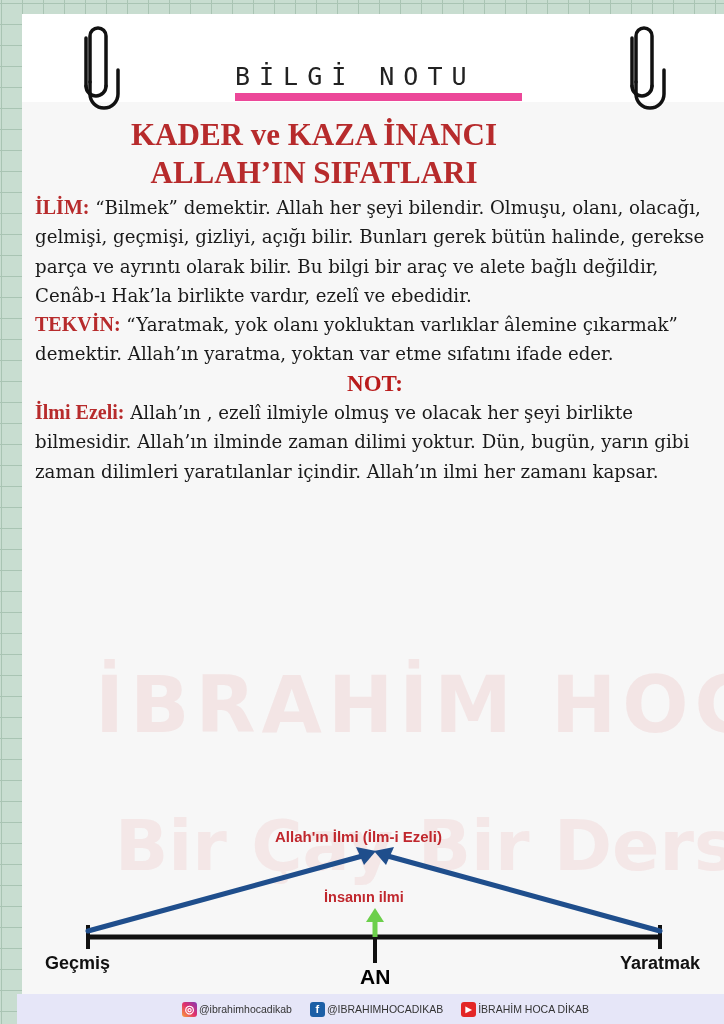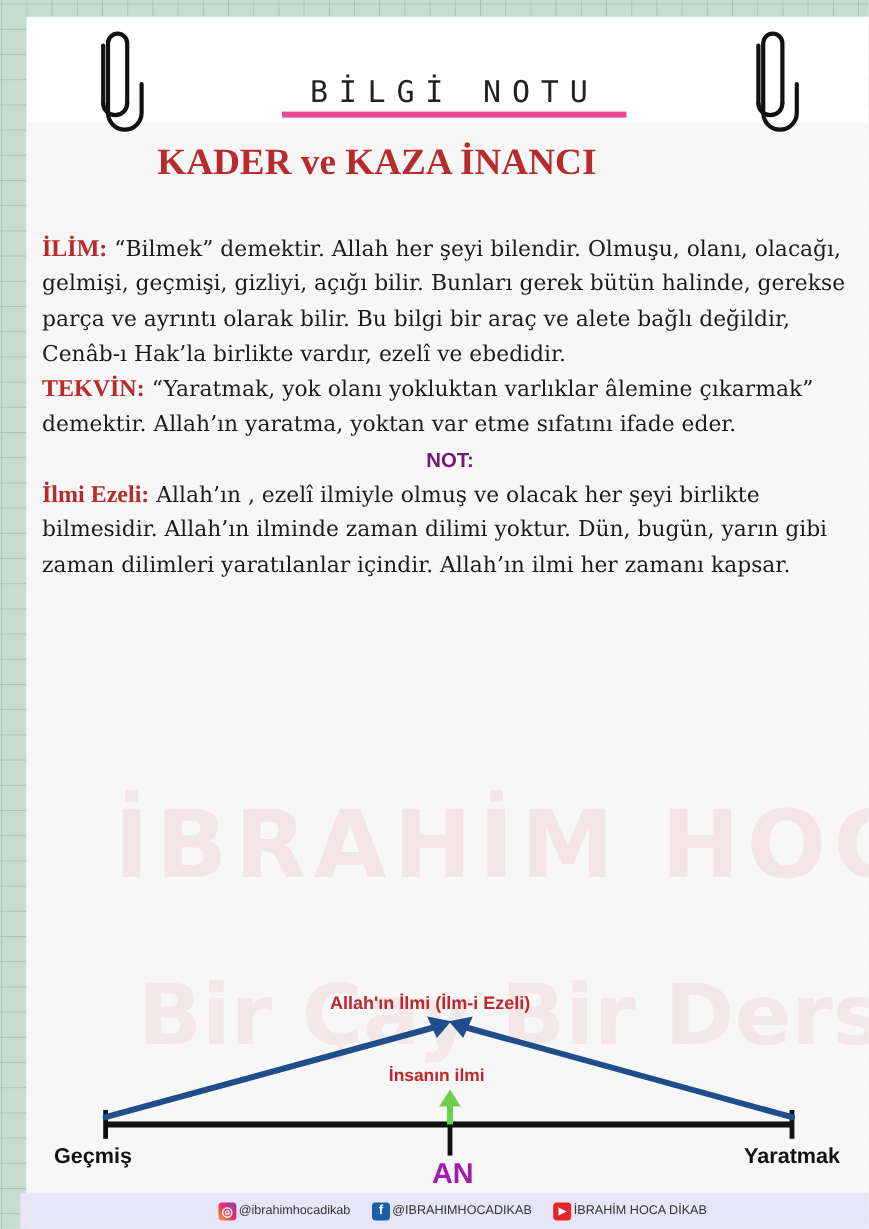--- a/index.html
+++ b/index.html
@@ -34,46 +34,45 @@
     font-family: "DejaVu Sans", sans-serif; font-weight: bold;
     font-size: 70px; color: rgba(230, 150, 150, 0.16);
     white-space: nowrap;
   }
   .clip {
     position: absolute; width: 42px; height: 86px;
   }
   .clip svg { width: 100%; height: 100%; }
   .header-title {
     position: absolute; left: 235px; top: 62px; width: 287px;
-    text-align: center;
     font-family: "DejaVu Sans Mono", monospace;
     font-size: 25px; letter-spacing: 9px; color: #222;
     padding-bottom: 2px;
-    border-bottom: 5px solid #ec4899;
+    border-bottom: 8px solid #ec4899;
   }
   .main-title {
     position: absolute; left: 0; top: 116px; width: 628px;
     text-align: center;
     font-family: "Liberation Serif", serif; font-weight: bold;
     font-size: 31px; line-height: 38px; color: #b72b2c;
   }
   .body-text {
     position: absolute; left: 35px; top: 193px; width: 680px;
     font-family: "DejaVu Serif", serif;
     font-size: 18.2px; line-height: 29.3px; color: #1a1a1a;
   }
   .body-text p { margin: 0; }
   .term {
     font-family: "Liberation Serif", serif; font-weight: bold;
     color: #b72b2c; font-size: 20px; margin-top: 40px;
   }
   .note-head {
     text-align: center;
-    font-family: Liberation Sans, sans-serif; font-weight: bold;
-    color: #701a75; font-size: 17px;
+    font-family: Liberation Serif, serif; font-weight: bold;
+    color: #b91c1c; font-size: 23px;
   }
   .diagram { position: absolute; left: 0; top: 825px; width: 724px; height: 165px; }
   .diagram svg { position: absolute; left: 0; top: 0; }
   .dlabel {
     position: absolute; font-family: "Liberation Sans", sans-serif; font-weight: bold;
     white-space: nowrap;
   }
   .footer {
     position: absolute; left: 17px; top: 994px; width: 707px; height: 30px;
     background: #e6e6f8;
@@ -112,20 +111,21 @@
     <path d="M7 62 V14"></path>
     <path d="M39 46 V70 a14 14 0 0 1 -28 0"></path>
     <path d="M11 70 V58"></path>
   </svg>
 </div>
 
 <div class="header-title">BİLGİ NOTU</div>
 
 <div class="main-title">
   <div>KADER ve KAZA İNANCI</div>
+  <div>ALLAH’IN SIFATLARI</div>
 </div>
 
 <div class="body-text">
   <p><span class="term">İLİM:</span><span> “Bilmek” demektir. Allah her şeyi bilendir. Olmuşu, olanı, olacağı, gelmişi, geçmişi, gizliyi, açığı bilir. Bunları gerek bütün halinde, gerekse parça ve ayrıntı olarak bilir. Bu bilgi bir araç ve alete bağlı değildir, Cenâb-ı Hak’la birlikte vardır, ezelî ve ebedidir.</span></p>
   <p><span class="term">TEKVİN:</span><span> “Yaratmak, yok olanı yokluktan varlıklar âlemine çıkarmak” demektir. Allah’ın yaratma, yoktan var etme sıfatını ifade eder.</span></p>
   <p class="note-head">NOT:</p>
   <p><span class="term">İlmi Ezeli:</span><span> Allah’ın , ezelî ilmiyle olmuş ve olacak her şeyi birlikte bilmesidir. Allah’ın ilminde zaman dilimi yoktur. Dün, bugün, yarın gibi zaman  dilimleri yaratılanlar içindir. Allah’ın ilmi her zamanı kapsar.</span></p>
 </div>
 
 <div class="diagram">
@@ -140,21 +140,21 @@
     <polygon points="376,26 356,22 364,40" fill="#1f4e8c"></polygon>
     <line x1="660" y1="106" x2="384" y2="30" stroke="#1f4e8c" stroke-width="5" stroke-linecap="round"></line>
     <polygon points="374,26 394,22 386,40" fill="#1f4e8c"></polygon>
 
     <line x1="375" y1="112" x2="375" y2="96" stroke="#6ccf4b" stroke-width="5"></line>
     <polygon points="375,83 366,97 384,97" fill="#6ccf4b"></polygon>
   </svg>
   <div class="dlabel" style="left:275px; top:3px; font-size:15px; color:#c0272d;">Allah'ın İlmi (İlm-i Ezeli)</div>
   <div class="dlabel" style="left:324px; top:64px; font-size:14.5px; color:#c0272d;">İnsanın ilmi</div>
   <div class="dlabel" style="left:45px; top:128px; font-size:18px; color:#111;">Geçmiş</div>
-  <div class="dlabel" style="left:360px; top:140px; font-size:24px; color:#a21caf;">AN</div>
+  <div class="dlabel" style="left:360px; top:140px; font-size:21px; color:#000000;">AN</div>
   <div class="dlabel" style="left:620px; top:128px; font-size:18px; color:#111;">Yaratmak</div>
 </div>
 
 <div class="footer">
   <div class="item">
     <span class="ficon ig">◎</span>
     <span>@ibrahimhocadikab</span>
   </div>
   <div class="item">
     <span class="ficon fb">f</span>

